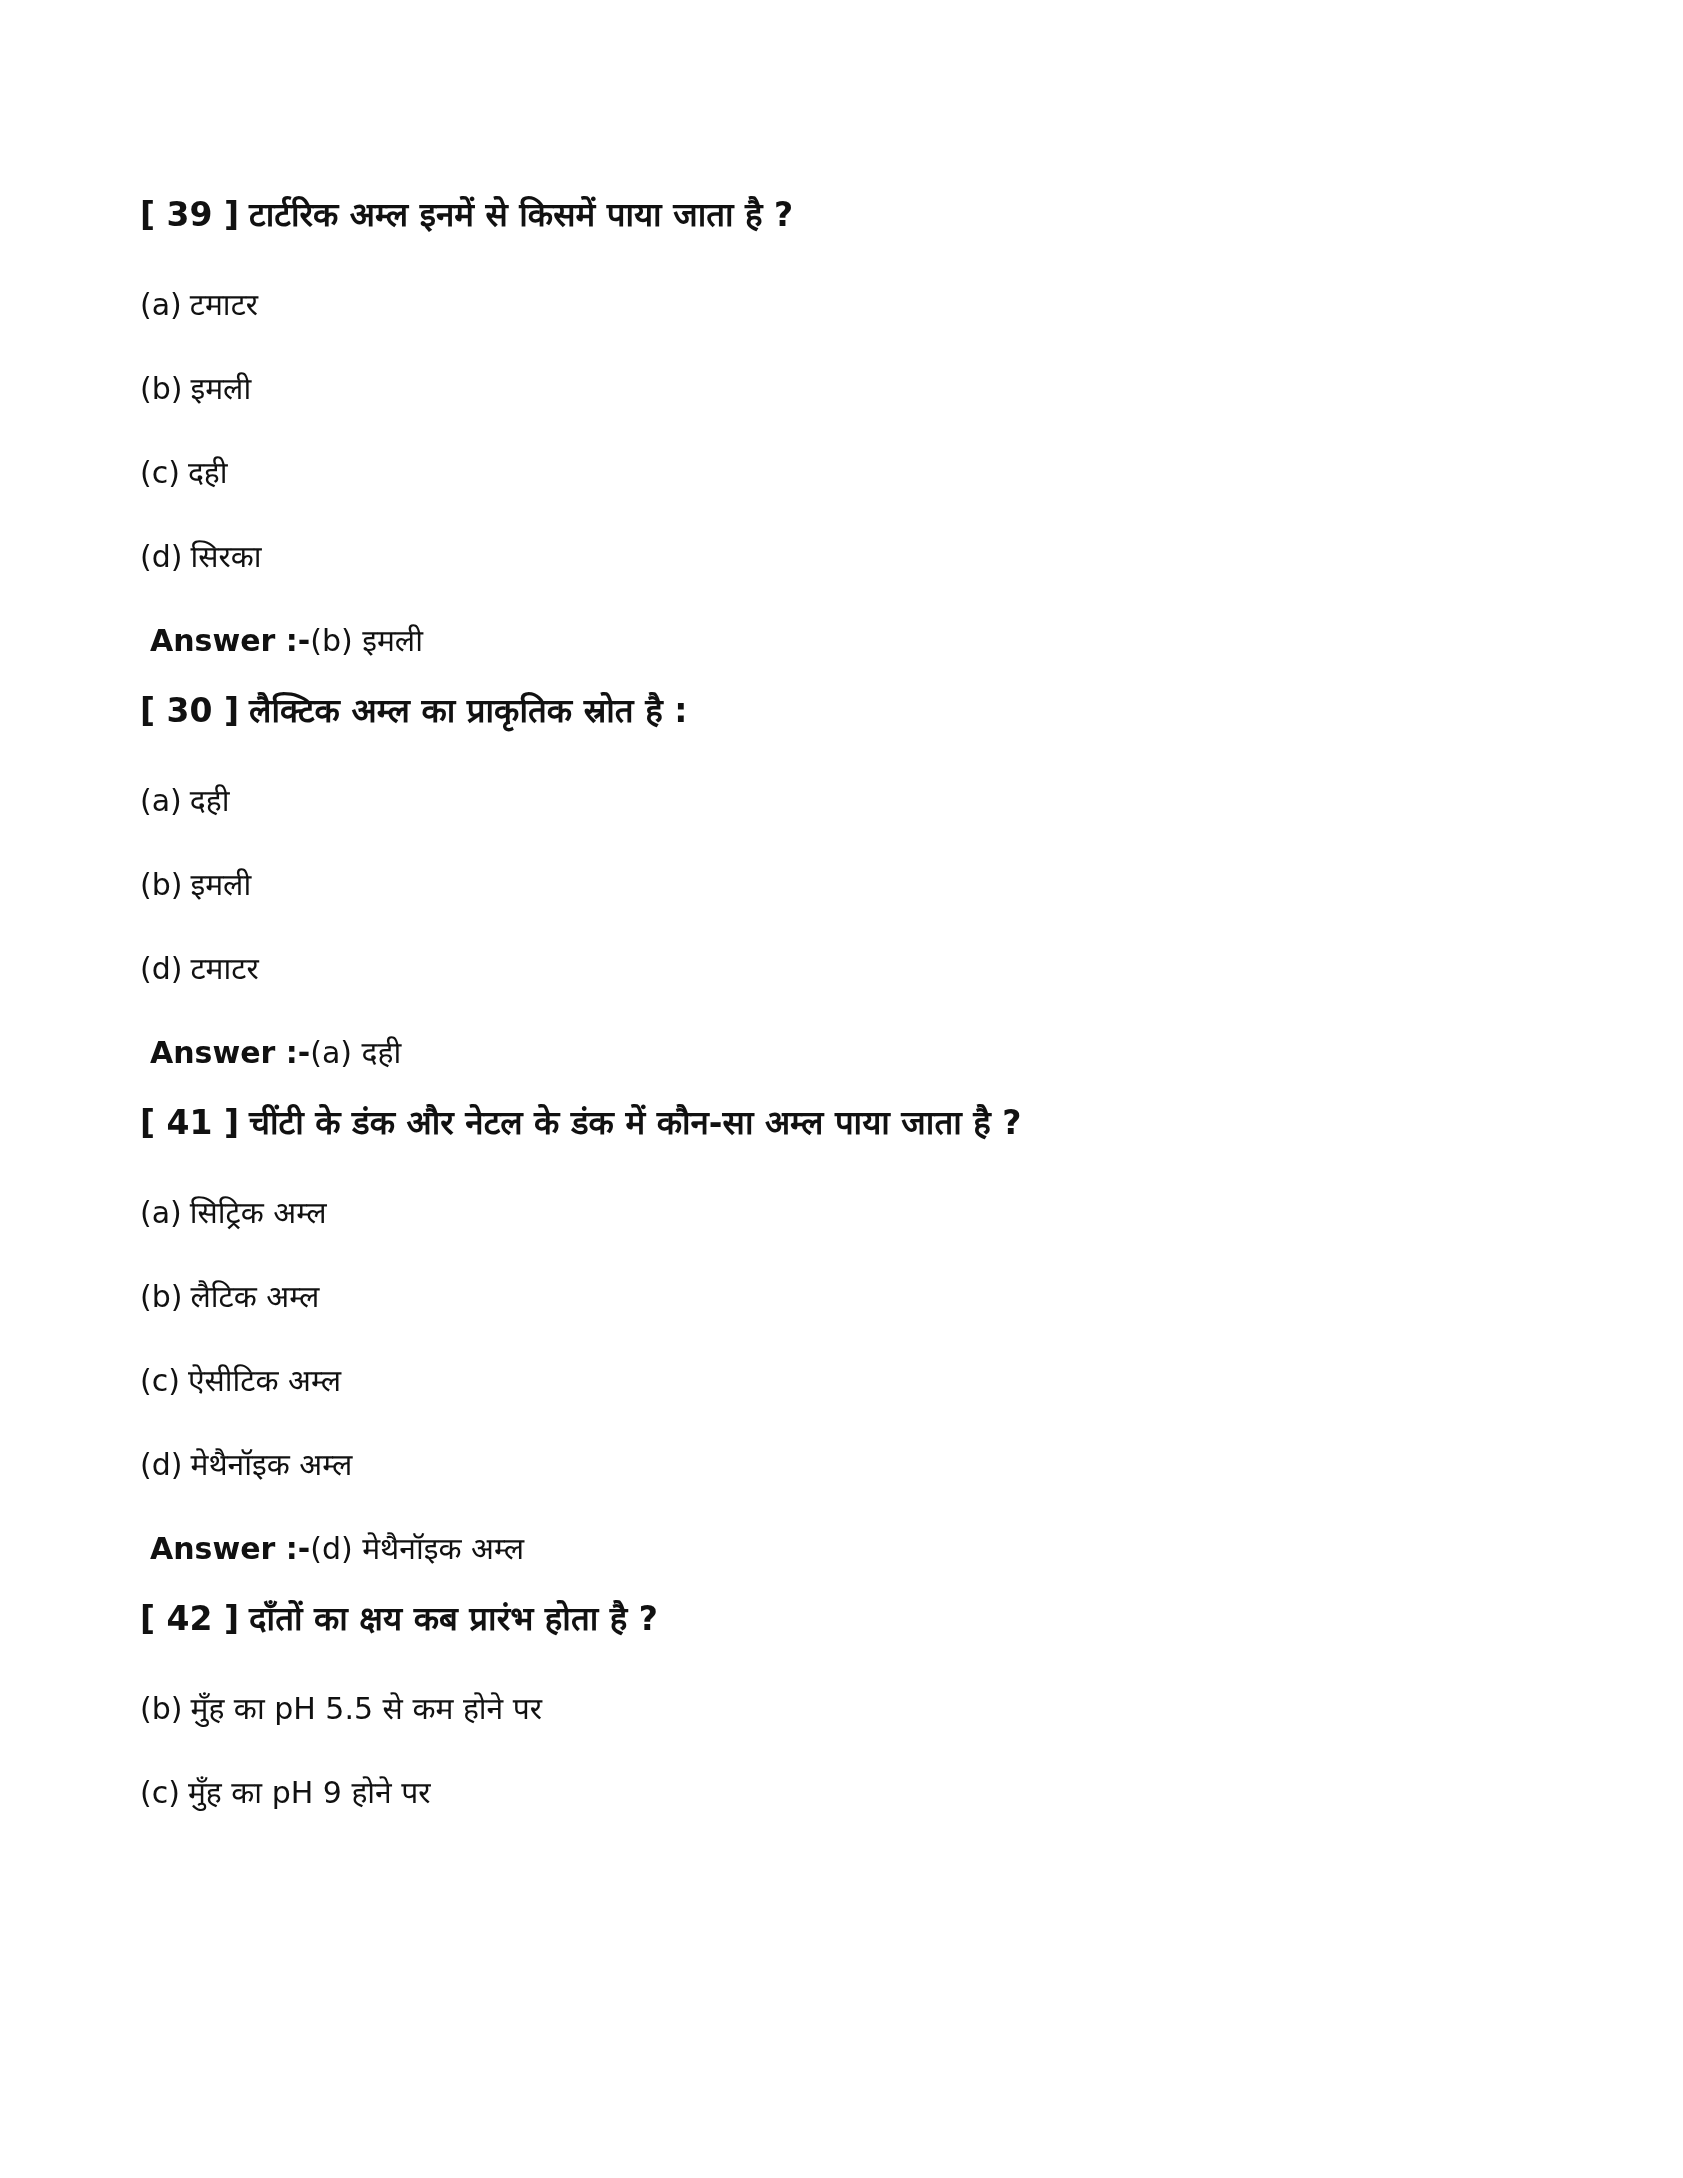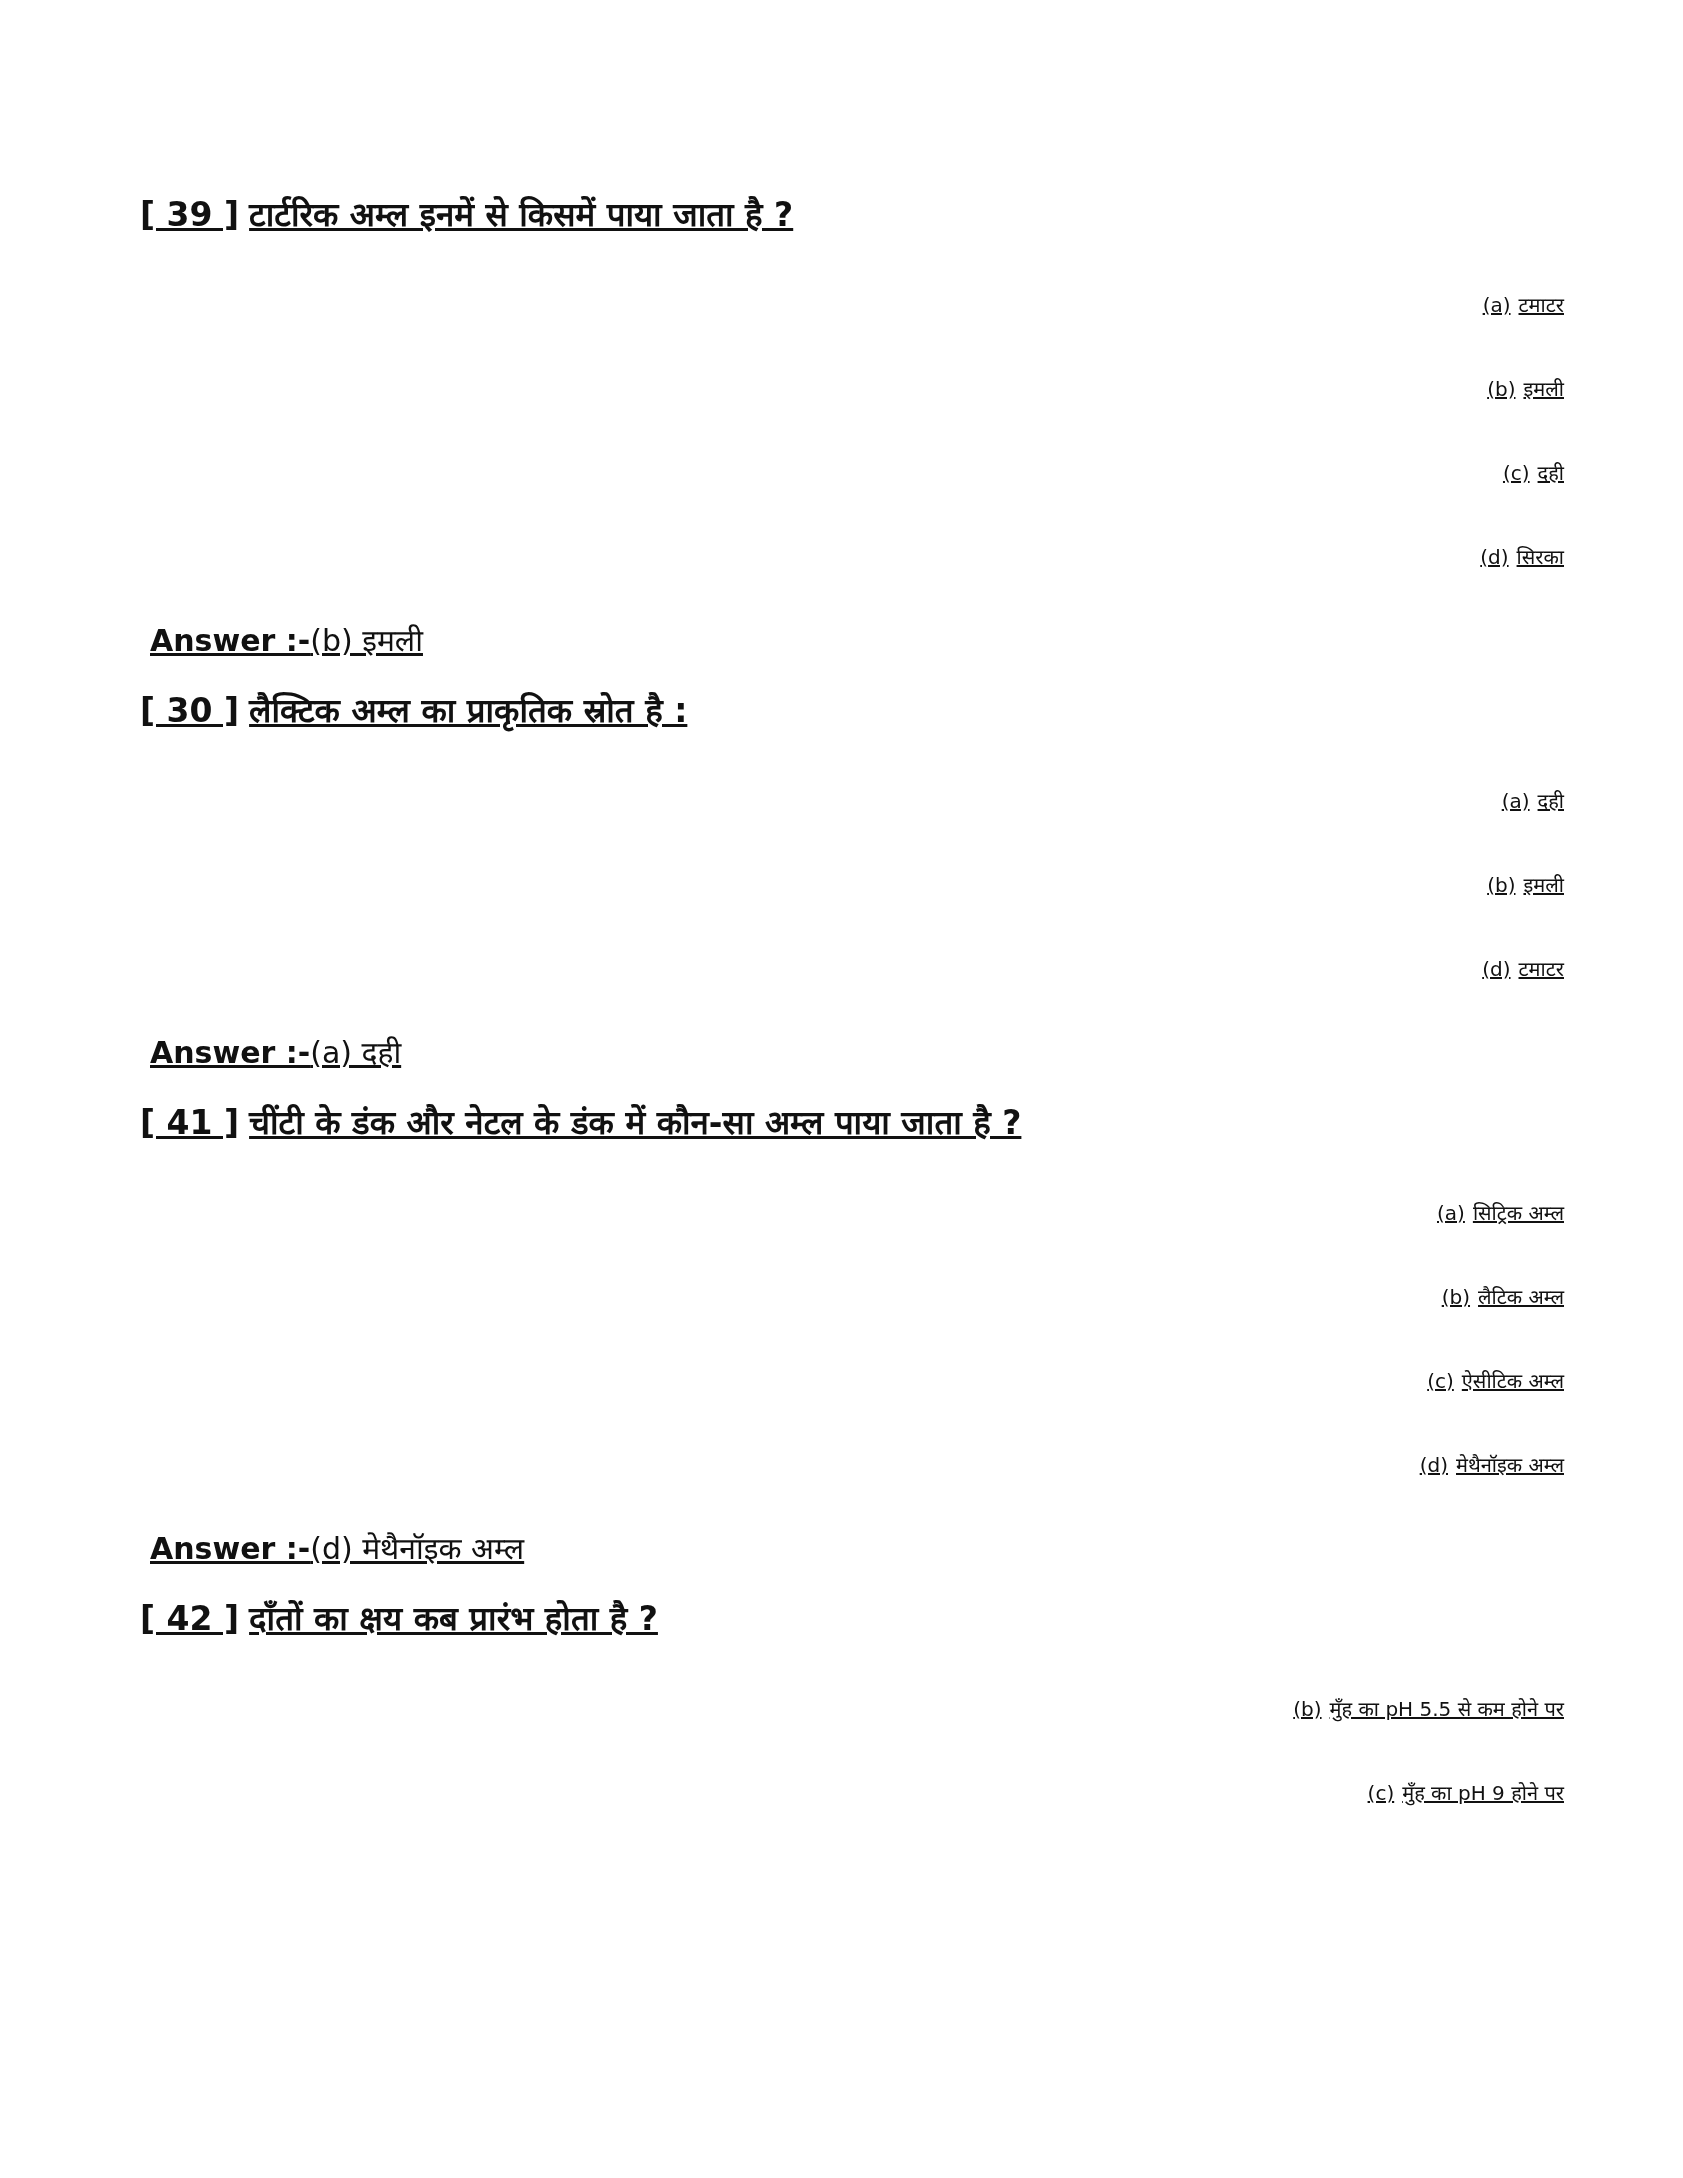--- a/index.html
+++ b/index.html
@@ -12,44 +12,42 @@
     height: 2178px;
     font-family: "DejaVu Sans", sans-serif;
     color: #111111;
     overflow: hidden;
   }
   .page {
     position: relative;
     width: 1683px;
     height: 1534px;
     background: #ffffff;
-    text-decoration: underline;
   }
   .content {
     padding: 194px 119px 0 140px;
   }
   .question {
     margin: 0;
   }
   .q-header {
     font-size: 33px;
     line-height: 42px;
     font-weight: 700;
     margin: 0 0 50px 0;
     letter-spacing: 0;
   }
   .q-header .q-number {
     margin-right: 10px;
   }
   .option {
-    font-size: 20px;
+    font-size: 30px;
     line-height: 38px;
     font-weight: 400;
     margin: 0 0 46px 0;
-    text-align: right;
   }
   .option .opt-label {
     margin-right: 8px;
   }
   .answer {
     font-size: 30px;
     line-height: 38px;
     margin: 0 0 30px 0;
     padding-left: 10px;
   }

